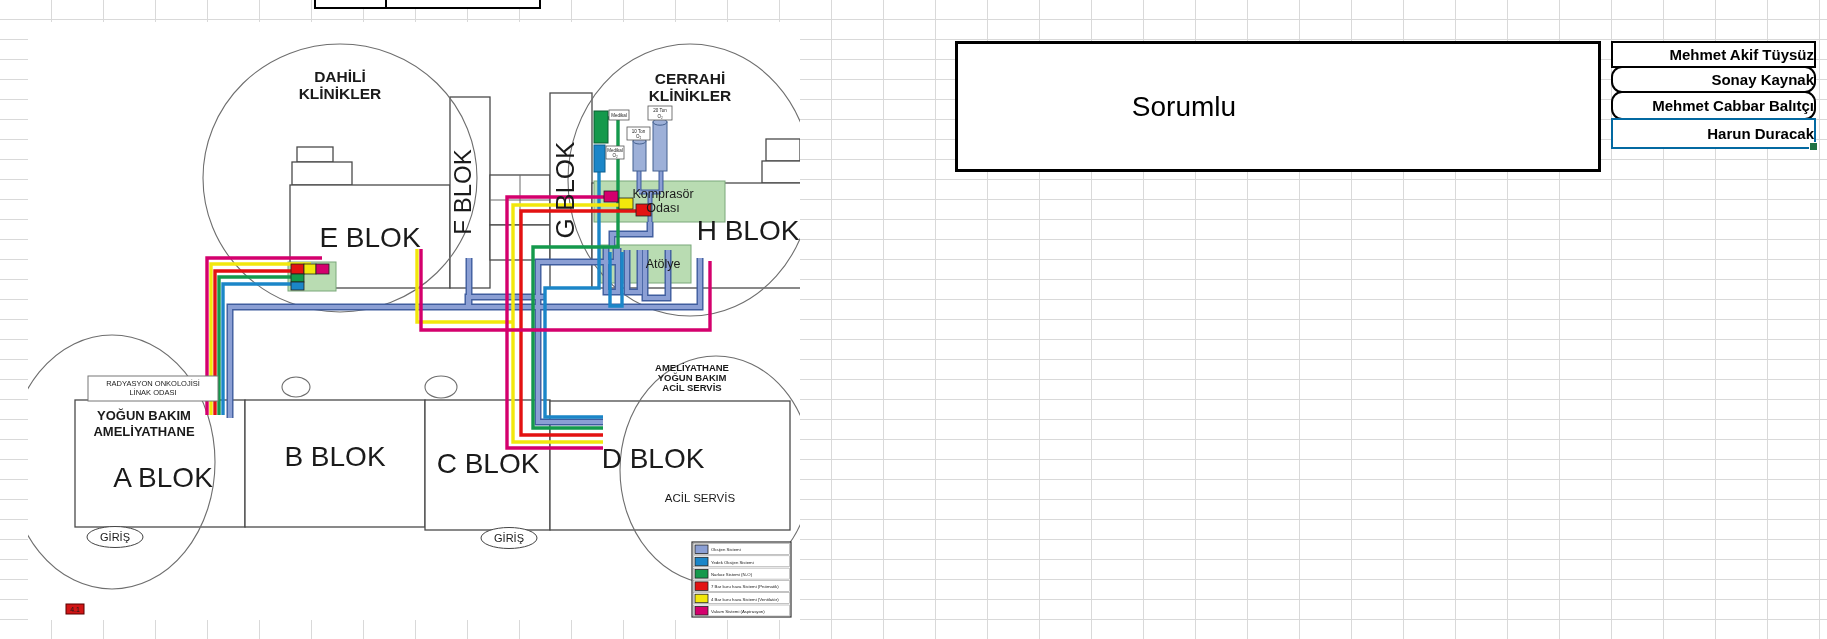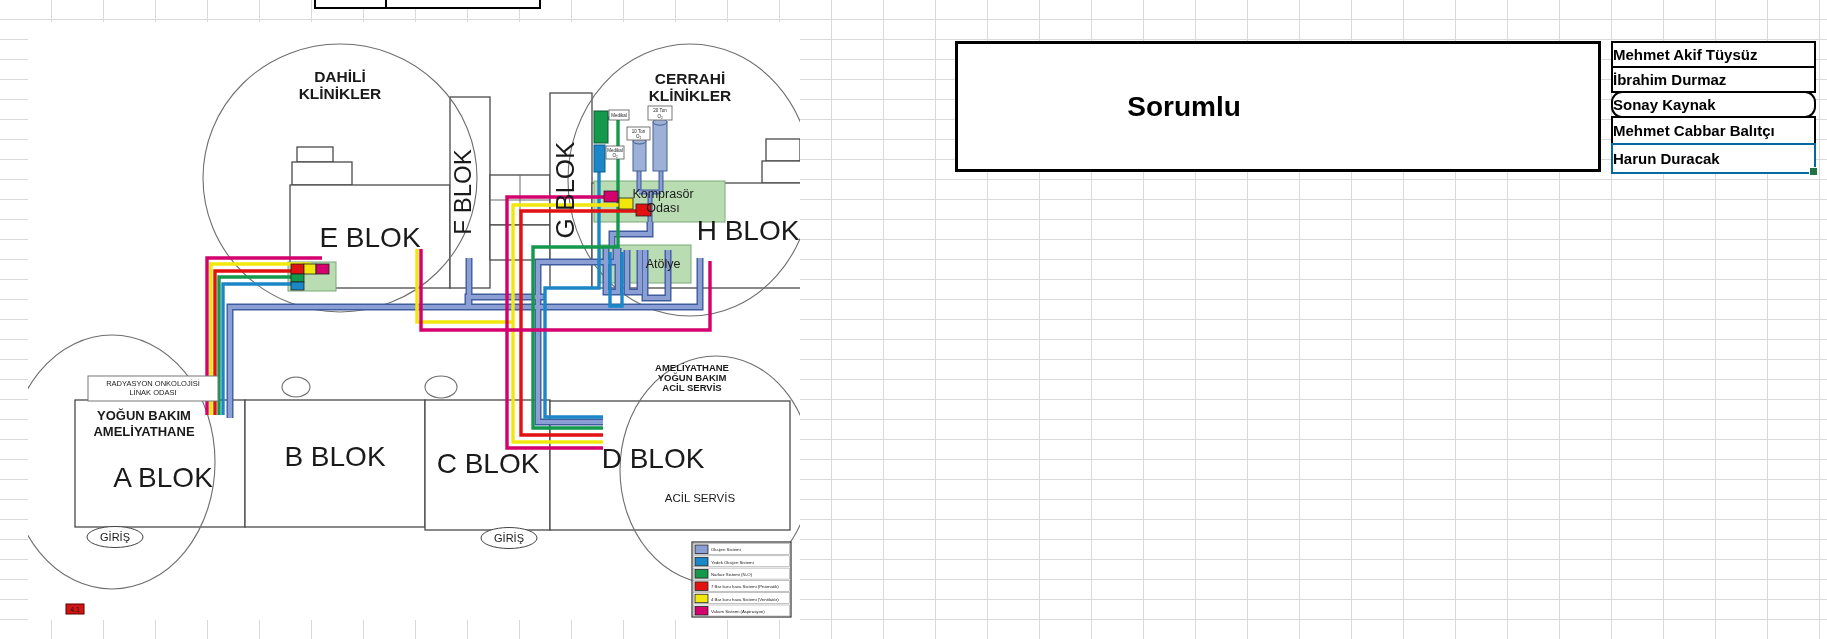--- a/index.html
+++ b/index.html
@@ -14,29 +14,29 @@
   .abs{position:absolute;}
   
   .top-cells{left:314px;top:0;height:9px;display:flex;}
   .top-cell{background:#fff;border:2px solid #000;border-top:none;}
   .top-cell.c1{width:69px;}
   .top-cell.c2{width:152px;border-left:none;}
   
   .canvas{left:28px;top:22px;width:772px;height:598px;background:#fff;}
   
   .sorumlu-box{left:955px;top:41px;width:646px;height:131px;background:#fff;border:3px solid #000;box-sizing:border-box;}
-  .sorumlu-label{position:absolute;left:0;top:0;width:452px;height:100%;display:flex;align-items:center;justify-content:center;font-weight:bold;font-size:28px;color:#000;}
+  .sorumlu-label{position:absolute;left:0;top:0;width:452px;height:100%;display:flex;align-items:center;justify-content:center;font-weight:normal;font-size:28px;color:#000;}
   
   .names{left:1611px;top:41px;width:205px;}
   .name-cell{position:relative;box-sizing:border-box;width:205px;background:#fff;border:2px solid #000;margin-top:-2px;
-    display:flex;align-items:center;justify-content:flex-start;font-weight:bold;font-size:15px;color:#000;}
+    display:flex;align-items:center;justify-content:flex-end;font-weight:bold;font-size:15px;color:#000;}
   .name-cell.r0{margin-top:0;height:27px;}
   .name-cell.r1{height:27px;}
   .name-cell.r2{height:27px;border-radius:11px;}
-  .name-cell.r3{height:29px;}
+  .name-cell.r3{height:29px;border-radius:11px;}
   .name-cell.r4{height:31px;border:2px solid #0369a1;}
   .fill-handle{position:absolute;right:-4px;bottom:-4px;width:7px;height:7px;background:#217346;border:1px solid #fff;}
   
   svg text{font-family:"Liberation Sans",sans-serif;fill:#1a1a1a;}
   .bld{fill:#ffffff;stroke:#4a4a4a;stroke-width:1.3;}
   .thin{fill:none;stroke:#6a6a6a;stroke-width:1;}
   .room{fill:#b9dcb2;stroke:#7aa87a;stroke-width:1;}
   .ell{fill:none;stroke:#6e6e6e;stroke-width:1.1;}
   .po{fill:none;stroke:#3f5d9e;stroke-width:7;}
   .pi{fill:none;stroke:#8b9fd4;stroke-width:4.2;}
@@ -259,23 +259,20 @@
 </div>
 
 <div class="abs sorumlu-box">
   <div class="sorumlu-label">Sorumlu</div>
 </div>
 
 <div class="abs names">
   <div class="name-cell r0">
       <span>Mehmet Akif Tüysüz</span>
     </div>
-  <div class="name-cell r1">
-      <span>İbrahim Durmaz</span>
-    </div>
   <div class="name-cell r2">
       <span>Sonay Kaynak</span>
     </div>
   <div class="name-cell r3">
       <span>Mehmet Cabbar Balıtçı</span>
     </div>
   <div class="name-cell r4">
     <span>Harun Duracak</span>
     <div class="fill-handle"></div>
   </div>

